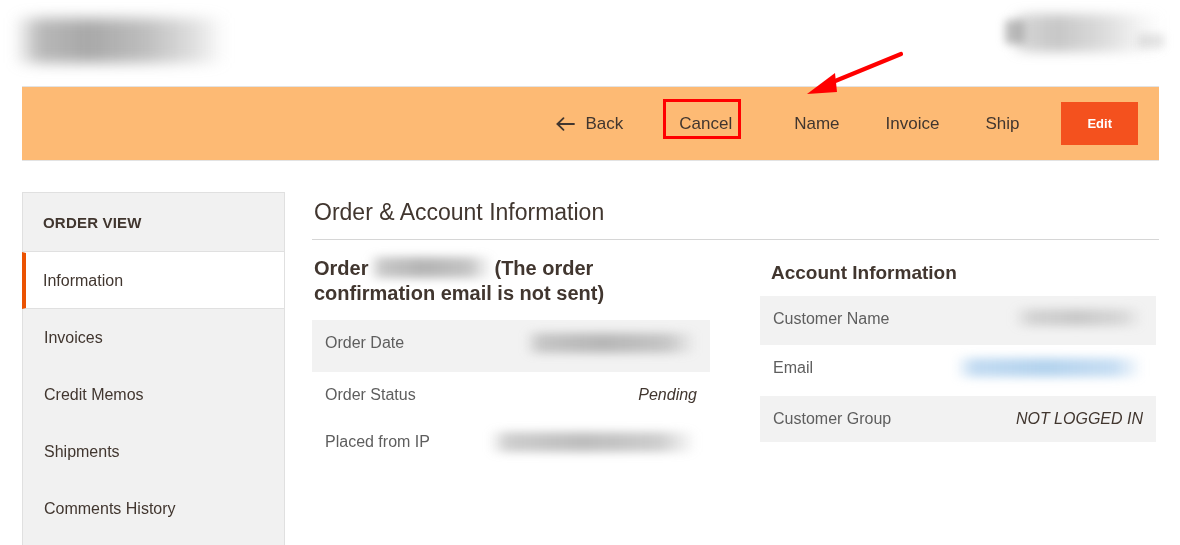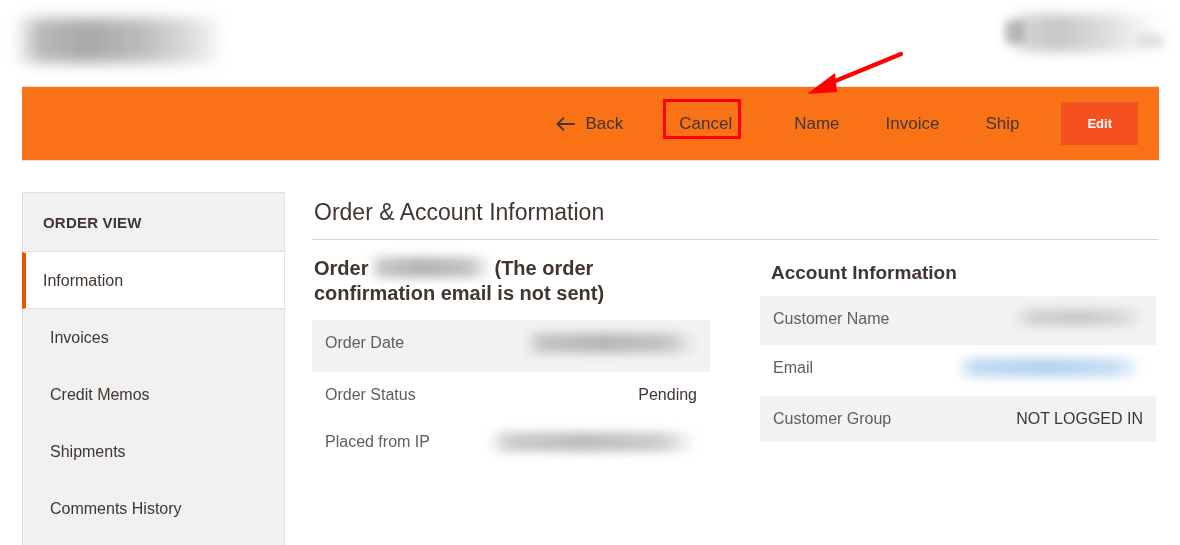--- a/index.html
+++ b/index.html
@@ -68,21 +68,21 @@
     width: 26px; height: 14px;
     background: rgba(170,170,170,0.30);
     filter: blur(4px);
   }
 
   
   .toolbar {
     position: absolute;
     left: 22px; top: 86px;
     width: 1137px; height: 75px;
-    background: #f97316;
+    background: #fdba74;
     border-top: 1px solid #e3e3e3;
     border-bottom: 1px solid #e3e3e3;
     display: flex;
     align-items: center;
     justify-content: flex-end;
   }
   .tb-btn {
     background: none;
     border: none;
     padding: 0;
@@ -169,21 +169,21 @@
     font-weight: bold;
     color: #41362f;
     letter-spacing: 0.2px;
     border-bottom: 1px solid #e0e0e0;
   }
   .sidebar-nav { padding: 0; margin: 0; list-style: none; }
   .nav-item {
     height: 57px;
     display: flex;
     align-items: center;
-    padding-left: 27px;
+    padding-left: 21px;
     font-size: 16px;
     color: #41362f;
     cursor: pointer;
     position: relative;
   }
   .nav-item.active {
     background: #ffffff;
     border-left: 4px solid #eb5202;
     padding-left: 17px;
     font-weight: normal;
@@ -271,20 +271,21 @@
     text-align: left;
     padding: 13px 0 13px 13px;
     vertical-align: top;
     line-height: 1.3;
   }
   .info-table td.value {
     text-align: right;
     padding-right: 13px;
     color: #41362f;
     white-space: nowrap;
+    font-style: italic;
   }
   .info-table tr.tall th,
   .info-table tr.tall td { padding-top: 17px; padding-bottom: 17px; }
 
   
   .blur-bar {
     display: inline-block;
     height: 20px;
     border-radius: 2px;
     background: linear-gradient(to right,

